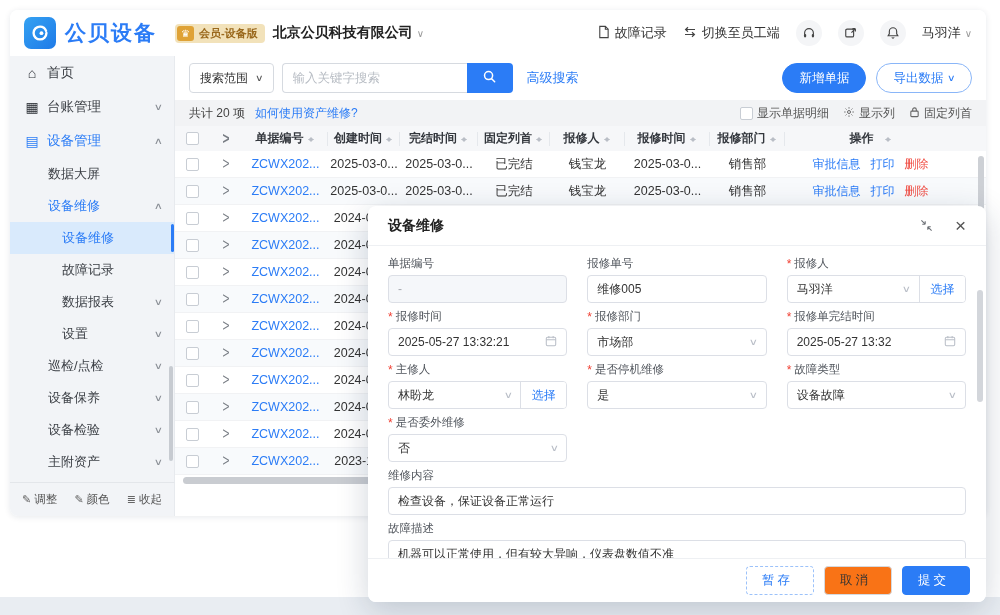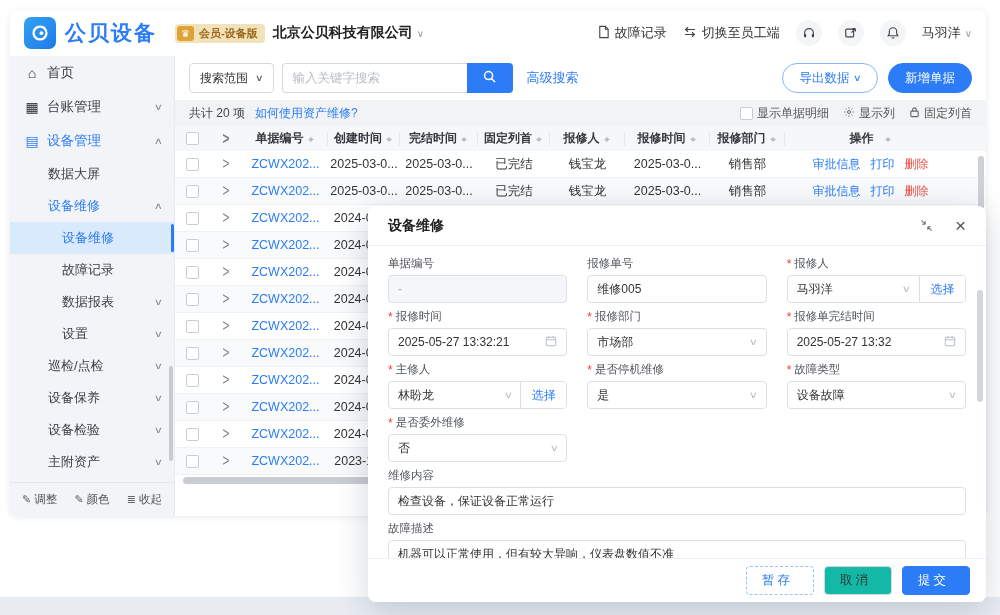--- a/index.html
+++ b/index.html
@@ -138,21 +138,21 @@
   .group { display:flex; height:28px; border:1px solid #dcdfe6; border-radius:4px; overflow:hidden; }
   .group .gsel { flex:1; display:flex; align-items:center; padding:0 9px; font-size:12px; }
   .group .gbtn { width:46px; border-left:1px solid #dcdfe6; color:#2b7cf6; font-size:12px;
     display:flex; align-items:center; justify-content:center; cursor:pointer; background:#fff; }
   .modal-scroll { position:absolute; right:3px; top:44px; width:6px; height:112px; background:#d3d6db; border-radius:3px; }
   .modal-ft { position:absolute; left:0; right:0; bottom:0; height:44px; border-top:1px solid #eef0f3;
     background:#fff; display:flex; align-items:center; justify-content:flex-end; gap:10px; padding:0 16px; }
   .mbtn { height:29px; min-width:58px; padding:0 20px; border-radius:4px; font-size:12.5px;
     display:flex; align-items:center; justify-content:center; letter-spacing:3px; padding-left:15px; cursor:pointer; }
   .mbtn-dash { border:1px dashed #9cc2fa; color:#2b7cf6; background:#fff; }
-  .mbtn-plain { border:1px solid #d5d9de; color:#333; background:#14b8a6; }
+  .mbtn-plain { border:1px solid #d5d9de; color:#333; background:#f97316; }
   .mbtn-prim { background:#2b7cf6; color:#fff; border:1px solid #2b7cf6; }
 </style>
 </head>
 <body>
 
 <div class="page">
 
   <div class="app">
 
     <div class="app-header">
@@ -319,25 +319,25 @@
             <span>
               <svg width="15" height="15" viewBox="0 0 16 16">
                   <circle cx="7" cy="7" r="4.3" fill="none" stroke="#fff" stroke-width="1.6"></circle>
                   <path d="m10.3 10.3 3.2 3.2" stroke="#fff" stroke-width="1.6" stroke-linecap="round"></path>
                 </svg>
             </span>
           </button>
         </div>
         <span class="adv-link">高级搜索</span>
         <div class="toolbar-right">
+          <div class="btn btn-primary">
+            <span>新增单据</span>
+          </div>
           <div class="btn btn-outline">
             <span>导出数据</span>
-          </div>
-          <div class="btn btn-primary">
-            <span>新增单据</span>
           </div>
         </div>
       </div>
 
       <div class="infobar">
         <span>共计 20 项</span>
         <span class="guide-link">如何使用资产维修?</span>
         <div class="infobar-right">
           <span class="ib-item">
             <span class="cb"></span>

